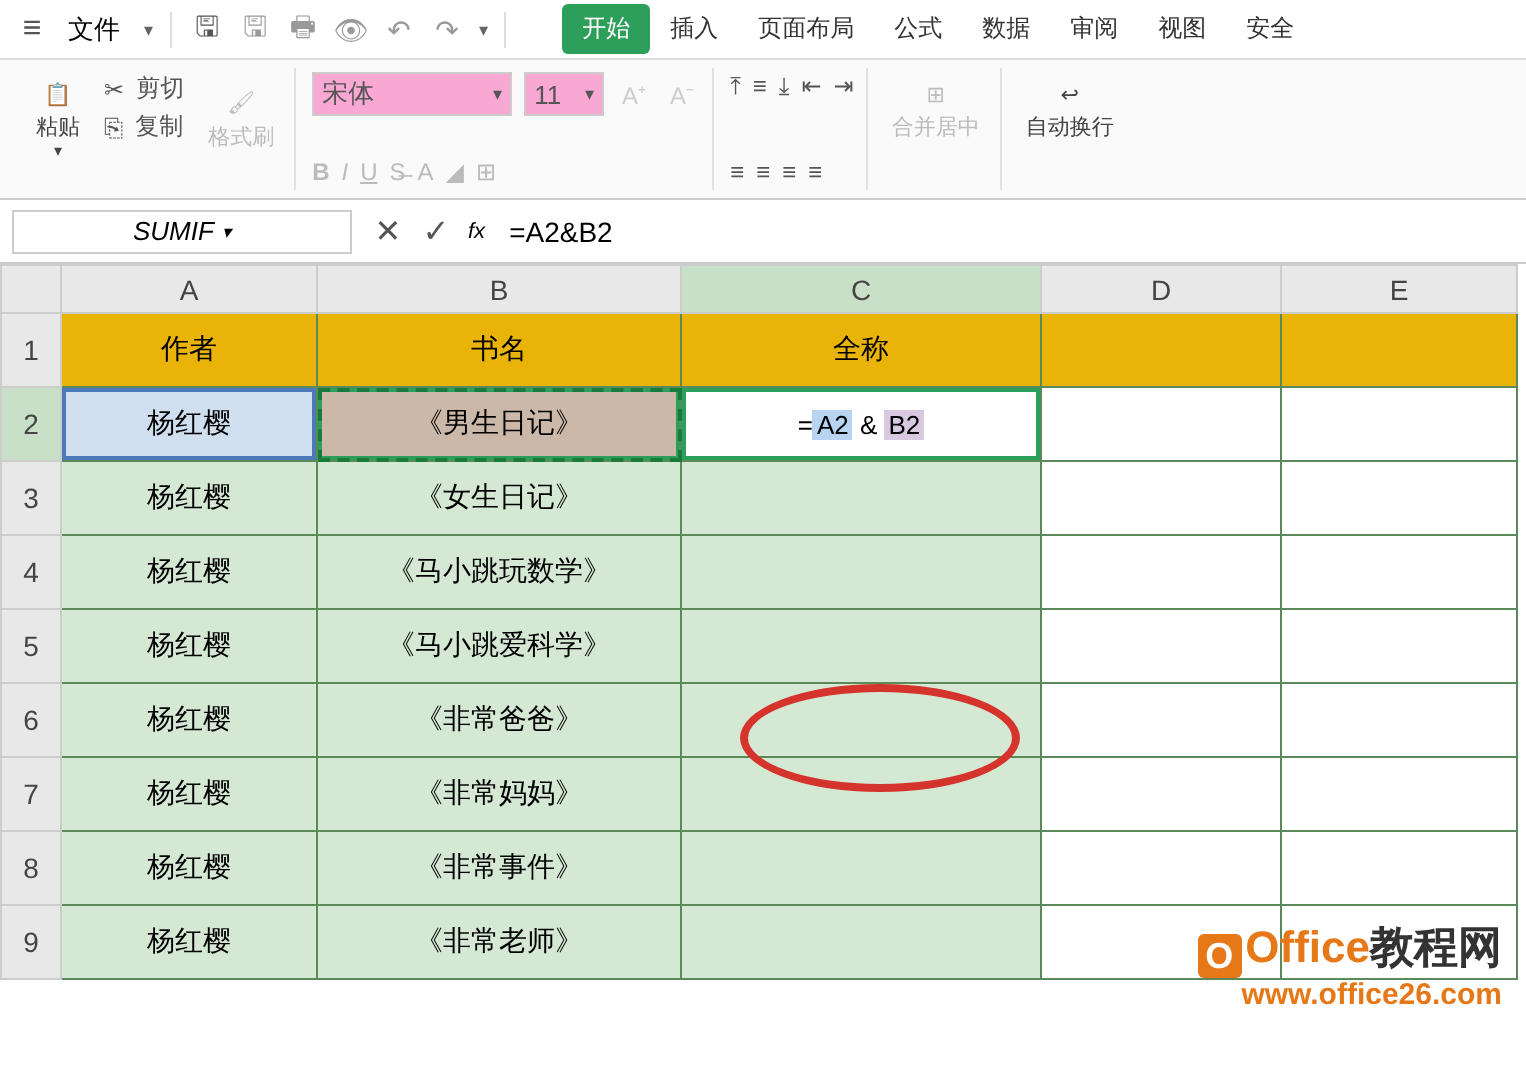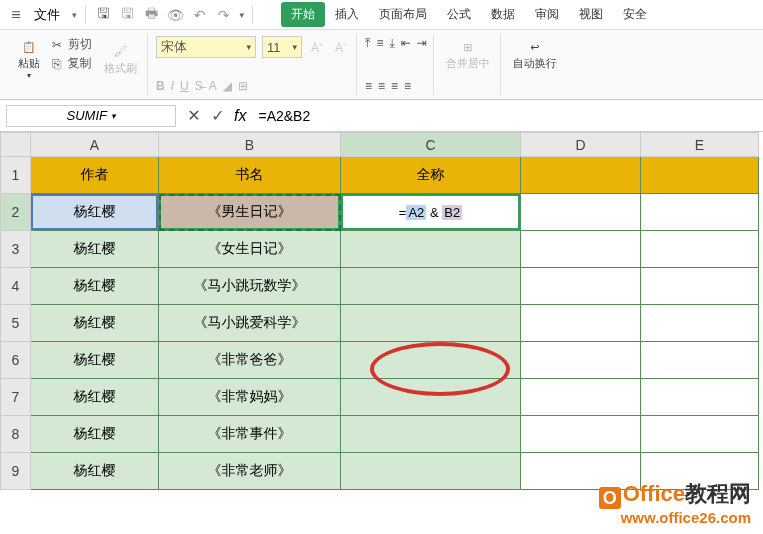--- a/index.html
+++ b/index.html
@@ -15,30 +15,30 @@
     .tabs { display: flex; margin-left: 20px; gap: 0; }
     .tab { padding: 4px 10px; font-size: 12px; color: #333; }
     .tab.active { background: #2e9e5b; color: #fff; border-radius: 3px; }
     
     .ribbon { display: flex; height: 70px; border-bottom: 1px solid #ccc; background: #fafafa; padding: 4px 8px; gap: 2px; }
     .ribbon-group { display: flex; flex-direction: column; justify-content: space-between; padding: 2px 6px; border-right: 1px solid #e0e0e0; }
     .ribbon-group:last-child { border-right: none; }
     .rg-row { display: flex; gap: 6px; align-items: center; font-size: 12px; color: #555; }
     .rg-btn { display: flex; flex-direction: column; align-items: center; justify-content: center; padding: 2px 4px; font-size: 11px; color: #444; }
     .rg-icon { width: 18px; height: 18px; display: flex; align-items: center; justify-content: center; }
-    .font-sel { border: 1px solid #ccc; background: #fef9c3; height: 22px; padding: 0 4px; font-size: 13px; display: flex; align-items: center; }
+    .font-sel { border: 1px solid #ccc; background: #f9a8d4; height: 22px; padding: 0 4px; font-size: 13px; display: flex; align-items: center; }
     .font-name { width: 100px; }
     .font-size { width: 40px; }
     .small-arrow { font-size: 9px; margin-left: auto; }
     
     .formula-bar { display: flex; align-items: center; height: 32px; border-bottom: 1px solid #ccc; }
     .name-box { width: 170px; border: 1px solid #ccc; height: 22px; margin: 0 6px; display: flex; align-items: center; justify-content: center; font-size: 13px; font-style: italic; background: #fff; }
     .name-arrow { font-size: 9px; margin-left: 4px; }
     .fb-btn { width: 24px; display: flex; justify-content: center; font-size: 16px; color: #555; }
-    .fx-label { font-style: italic; font-size: 16px; margin: 10px 4px; }
+    .fx-label { font-style: italic; font-size: 11px; margin: 10px 4px; }
     .formula-input { flex: 1; padding: 0 8px; font-size: 14px; }
     
     .sheet { position: relative; overflow: hidden; }
     .grid { border-collapse: collapse; background: #fff; }
     .grid th, .grid td { border: 1px solid #ccc; text-align: center; font-size: 14px; }
     .corner { width: 30px; height: 24px; background: #e8e8e8; border: 1px solid #bbb; }
     .colh { height: 24px; background: #e8e8e8; font-weight: normal; color: #444; }
     .rowh { width: 30px; background: #e8e8e8; font-weight: normal; color: #444; }
     .colA { width: 128px; }
     .colB { width: 182px; }
@@ -54,21 +54,21 @@
     .selected-cell { background: #fff; box-shadow: inset 0 0 0 2px #2e9e5b; position: relative; margin-top: 47px; }
     .marquee { box-shadow: inset 0 0 0 2px #2e9e5b; background: #ccb8a8 !important; outline: 2px dashed #1a7a3a; outline-offset: -2px; }
     .blue-ref { background: #d0dff0 !important; box-shadow: inset 0 0 0 2px #4a7ab8; }
     
     .formula-tok { font-family: "Consolas", monospace; font-size: 13px; }
     .tok-a2 { background: #b8d4f0; padding: 0 2px; }
     .tok-b2 { background: #d8c8e0; padding: 0 2px; }
     
     .red-circle { position: absolute; border: 4px solid #d4342c; border-radius: 50%; width: 140px; height: 54px; left: 370px; top: 210px; pointer-events: none; }
     
-    .watermark { position: absolute; right: 12px; bottom: 8px; text-align: right; font-family: Arial; }
+    .watermark { position: absolute; right: 12px; bottom: 28px; text-align: right; font-family: Arial; }
     .wm-line1 { color: #e67817; font-weight: bold; font-size: 22px; }
     .wm-o { display: inline-block; width: 22px; height: 22px; background: #e67817; border-radius: 3px; color: #fff; vertical-align: -3px; text-align: center; font-size: 18px; line-height: 22px; margin-right: 2px; }
     .wm-cn { color: #333; }
     .wm-line2 { color: #e67817; font-size: 15px; font-weight: bold; }
     
     .colh.active-col { background: #c8e0c8; }
     .rowh.active-row { background: #c8e0c8; }
   </style>
 </head>
 <body>

